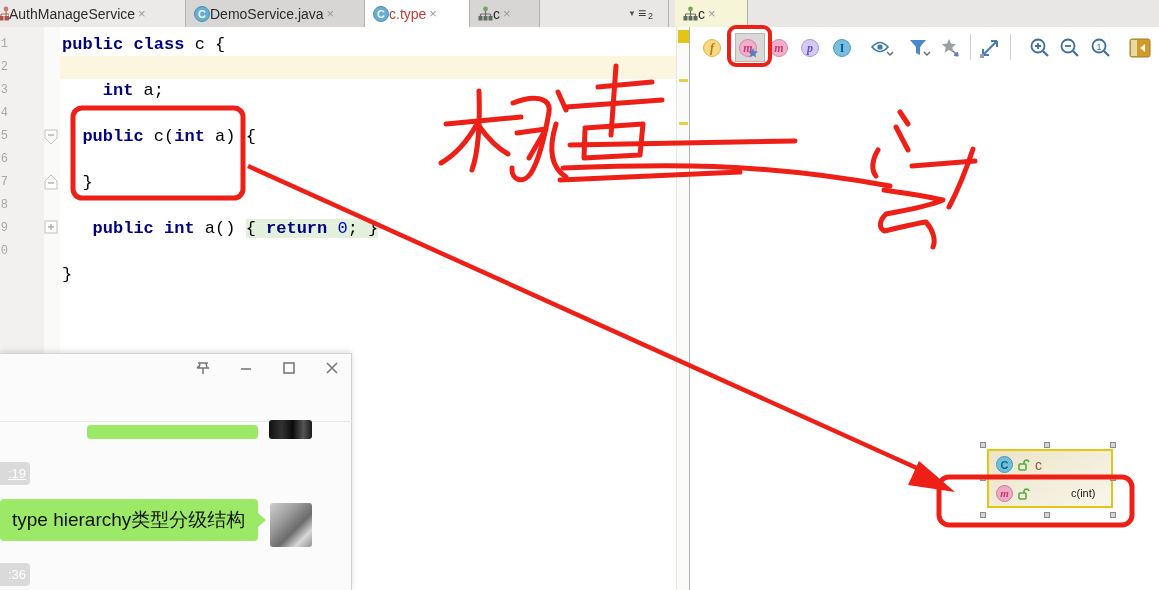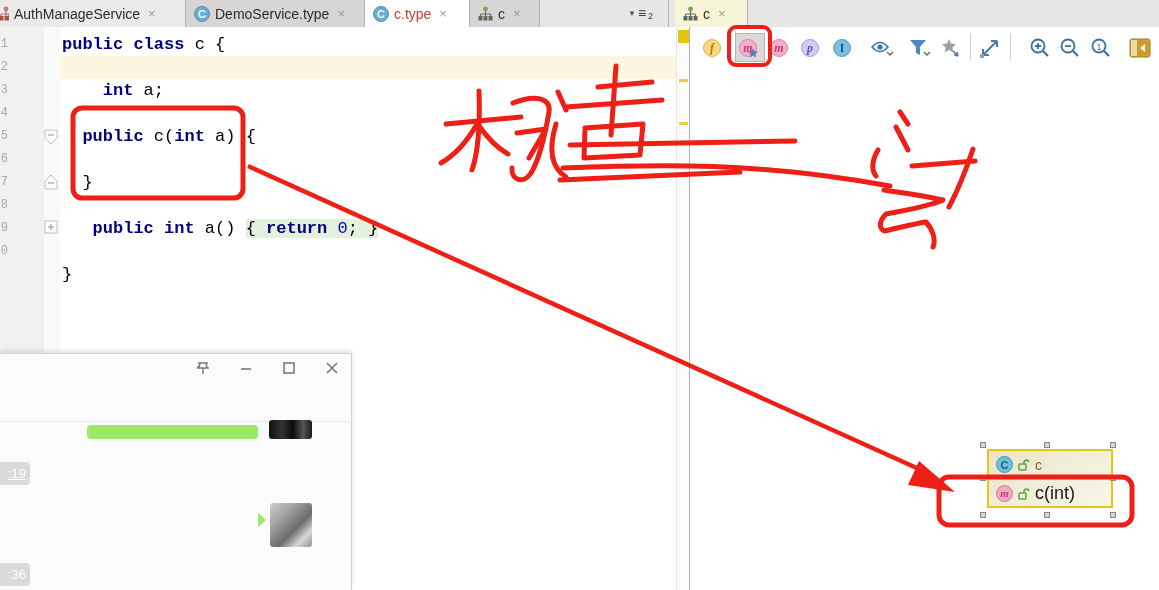--- a/index.html
+++ b/index.html
@@ -1,21 +1,21 @@
 <!DOCTYPE html>
 <html><head>
 <meta charset="utf-8">
 <style>
   html,body{margin:0;padding:0;background:#888;}
   #screen{position:relative;width:1159px;height:590px;background:#fff;overflow:hidden;
           font-family:"Liberation Sans",sans-serif;-webkit-font-smoothing:antialiased;}
   
   #tabbar{position:absolute;left:0;top:0;width:1159px;height:27px;background:#e9e7e6;
           border-bottom:1px solid #a9a7a6;}
-  .tab{position:absolute;top:0;height:27px;display:flex;align-items:center;gap:5px;
+  .tab{position:absolute;top:0;height:27px;display:flex;align-items:center;
        padding:0 6px 0 8px;box-sizing:border-box;border-right:1px solid #b4b2b1;
        font-size:14px;color:#2b2b2b;cursor:pointer;}
   .tab .close{color:#9a9a9a;font-size:13px;margin-left:3px;}
   .cls-icon{width:16px;height:16px;border-radius:50%;background:#67aed2;border:1px solid #4a8fb4;
             color:#f2fafd;font-size:11px;font-weight:bold;display:flex;align-items:center;justify-content:center;box-sizing:border-box;}
   
   #editor{position:absolute;left:0;top:27px;width:676px;height:563px;background:#ffffff;}
   #gutter{position:absolute;left:0;top:0;width:60px;height:563px;background:#f2f1f0;border-right:1px solid #dcdcdc;box-sizing:border-box;}
   #foldcol{position:absolute;left:44px;top:0;width:16px;height:563px;background:#fafaf9;}
   #caretline{position:absolute;left:0;top:29px;width:689px;height:23px;background:#fcf6e1;}
@@ -72,21 +72,21 @@
         <circle cx="7" cy="3" r="2.4" fill="#cb7a72"></circle>
           <path d="M7 5v3M2 8h8M2 8v2M7 8v2M10 8v2" stroke="#b86a62" stroke-width="1.2" fill="none"></path>
         <rect x="0" y="10" width="4.5" height="4.5" fill="#a8524a"></rect>
           <rect x="5.5" y="10" width="4.5" height="4.5" fill="#a8524a"></rect>
       </svg>
       <span>AuthManageService</span>
       <span class="close">×</span>
     </div>
     <div class="tab" style="left:186px;width:179px;background:#d8d6d5;">
       <span class="cls-icon">C</span>
-      <span>DemoService.type</span>
+      <span>DemoService.java</span>
       <span class="close">×</span>
     </div>
     <div class="tab" style="left:365px;width:105px;background:#ffffff;">
       <span class="cls-icon">C</span>
       <span style="color:#bc3f3c;">c.type</span>
       <span class="close">×</span>
     </div>
     <div class="tab" style="left:470px;width:70px;background:#d8d6d5;">
       <svg width="15" height="16" viewBox="0 0 15 16">
         <circle cx="7.5" cy="3" r="2.4" fill="#7aa35c"></circle>
@@ -254,21 +254,21 @@
           <path d="M6 6V4a2.6 2.6 0 015 0" fill="none" stroke="#58a942" stroke-width="1.6"></path>
         </svg>
         <span style="color:#96572c;font-size:14px;">c</span>
       </div>
       <div class="noderow" style="top:28px;">
         <span class="ncirc" style="background:#f3a8c4;border:1px solid #d07ba0;color:#bb3f72;font-style:italic;font-family:'Liberation Serif',serif;">m</span>
         <svg width="12" height="13" viewBox="0 0 12 13">
           <rect x="1" y="6" width="7" height="6" rx="1" fill="none" stroke="#58a942" stroke-width="1.6"></rect>
           <path d="M6 6V4a2.6 2.6 0 015 0" fill="none" stroke="#58a942" stroke-width="1.6"></path>
         </svg>
-        <span style="color:#1a1a1a;font-size:18px;">c(int)</span>
+        <span style="color:#1a1a1a;font-size:11px;margin-left:36px;">c(int)</span>
       </div>
     </div>
 
     <div class="handle" style="left:290px;top:415px;"></div>
     <div class="handle" style="left:354px;top:415px;"></div>
     <div class="handle" style="left:420px;top:415px;"></div>
     <div class="handle" style="left:290px;top:448px;"></div>
     <div class="handle" style="left:420px;top:448px;"></div>
     <div class="handle" style="left:290px;top:485px;"></div>
     <div class="handle" style="left:354px;top:485px;"></div>
@@ -297,20 +297,23 @@
         </svg>
     </div>
 
     <div id="chat-faintline"></div>
 
     <div class="bubble" style="left:87px;top:71px;width:171px;height:14px;"></div>
     <div class="avatar" style="left:269px;top:66px;width:43px;height:19px;background:linear-gradient(90deg,#111 0%,#333 30%,#0a0a0a 55%,#555 80%,#1a1a1a 100%);"></div>
 
     <div class="timechip" style="top:108px;text-decoration:underline;">:19</div>
 
+    <div class="bubble" style="left:0;top:145px;width:258px;height:42px;display:flex;align-items:center;padding-left:12px;box-sizing:border-box;font-size:19px;color:#111;">
+      <span>type hierarchy类型分级结构</span>
+    </div>
     <div style="position:absolute;left:258px;top:159px;width:0;height:0;border-top:7px solid transparent;border-bottom:7px solid transparent;border-left:8px solid #9ce968;"></div>
     <div class="avatar" style="left:270px;top:149px;width:42px;height:44px;background:linear-gradient(135deg,#cfcfcf 0%,#9a9a9a 35%,#6b6b6b 60%,#d8d8d8 80%,#8f8f8f 100%);"></div>
 
     <div class="timechip" style="top:209px;">:36</div>
   </div>
 
   <svg id="overlay" viewBox="0 0 1159 590">
 
     <rect x="73" y="108" width="170" height="90" rx="9" fill="none" stroke-width="5" stroke="#ee1f16"></rect>
 

